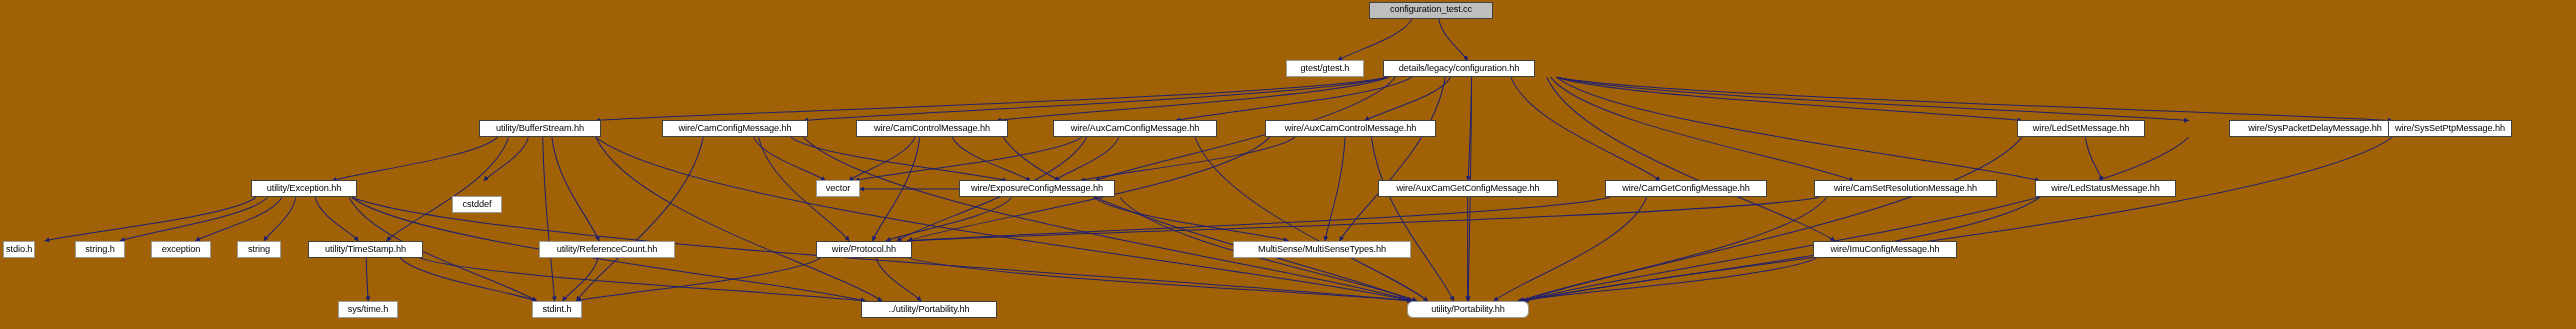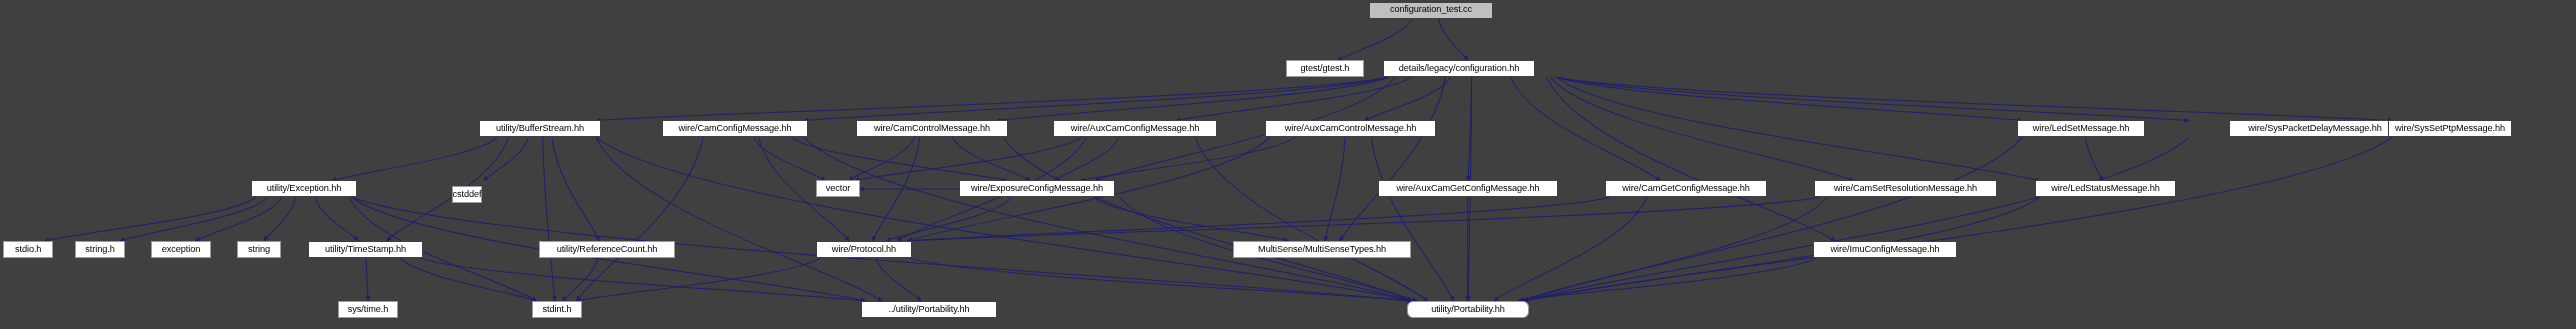--- a/index.html
+++ b/index.html
@@ -4,21 +4,21 @@
 <style>
   html, body {
     margin: 0;
     padding: 0;
     background: #ffffff;
   }
   #graph-root {
     position: relative;
     width: 2576px;
     height: 330px;
-    background: #404040;
+    background: #a16207;
     font-family: "Liberation Sans", sans-serif;
     overflow: hidden;
   }
   svg#edge-layer {
     position: absolute;
     left: 0;
     top: 0;
     width: 2576px;
     height: 330px;
     pointer-events: none;
@@ -167,42 +167,42 @@
       </div>
       <div class="node bold" style="left: 2184px; top: 120px; width: 172px; margin-left: 45px;">
         <span class="node-label">wire/SysPacketDelayMessage.hh</span>
       </div>
       <div class="node bold" style="left: 2388px; top: 120px; width: 124px;">
         <span class="node-label">wire/SysSetPtpMessage.hh</span>
       </div>
       <div class="node bold" style="left: 251px; top: 180px; width: 106px;">
         <span class="node-label">utility/Exception.hh</span>
       </div>
-      <div class="node" style="left: 452px; top: 186px; width: 30px;">
+      <div class="node" style="left: 452px; top: 196px; width: 50px;">
         <span class="node-label">cstddef</span>
       </div>
       <div class="node" style="left: 816px; top: 180px; width: 44px;">
         <span class="node-label">vector</span>
       </div>
       <div class="node bold" style="left: 959px; top: 180px; width: 156px; justify-content: center;">
         <span class="node-label">wire/ExposureConfigMessage.hh</span>
       </div>
       <div class="node bold" style="left: 1378px; top: 180px; width: 180px;">
         <span class="node-label">wire/AuxCamGetConfigMessage.hh</span>
       </div>
       <div class="node bold" style="left: 1605px; top: 180px; width: 162px;">
         <span class="node-label">wire/CamGetConfigMessage.hh</span>
       </div>
       <div class="node bold" style="left: 1814px; top: 180px; width: 183px;">
         <span class="node-label">wire/CamSetResolutionMessage.hh</span>
       </div>
       <div class="node bold" style="left: 2035px; top: 180px; width: 141px;">
         <span class="node-label">wire/LedStatusMessage.hh</span>
       </div>
-      <div class="node" style="left: 3.2px; top: 241px; width: 50px;">
+      <div class="node" style="left: 3.2px; top: 241px; width: 32px;">
         <span class="node-label">stdio.h</span>
       </div>
       <div class="node" style="left: 75px; top: 241px; width: 50px;">
         <span class="node-label">string.h</span>
       </div>
       <div class="node" style="left: 151px; top: 241px; width: 60px;">
         <span class="node-label">exception</span>
       </div>
       <div class="node" style="left: 237px; top: 241px; width: 44px;">
         <span class="node-label">string</span>

